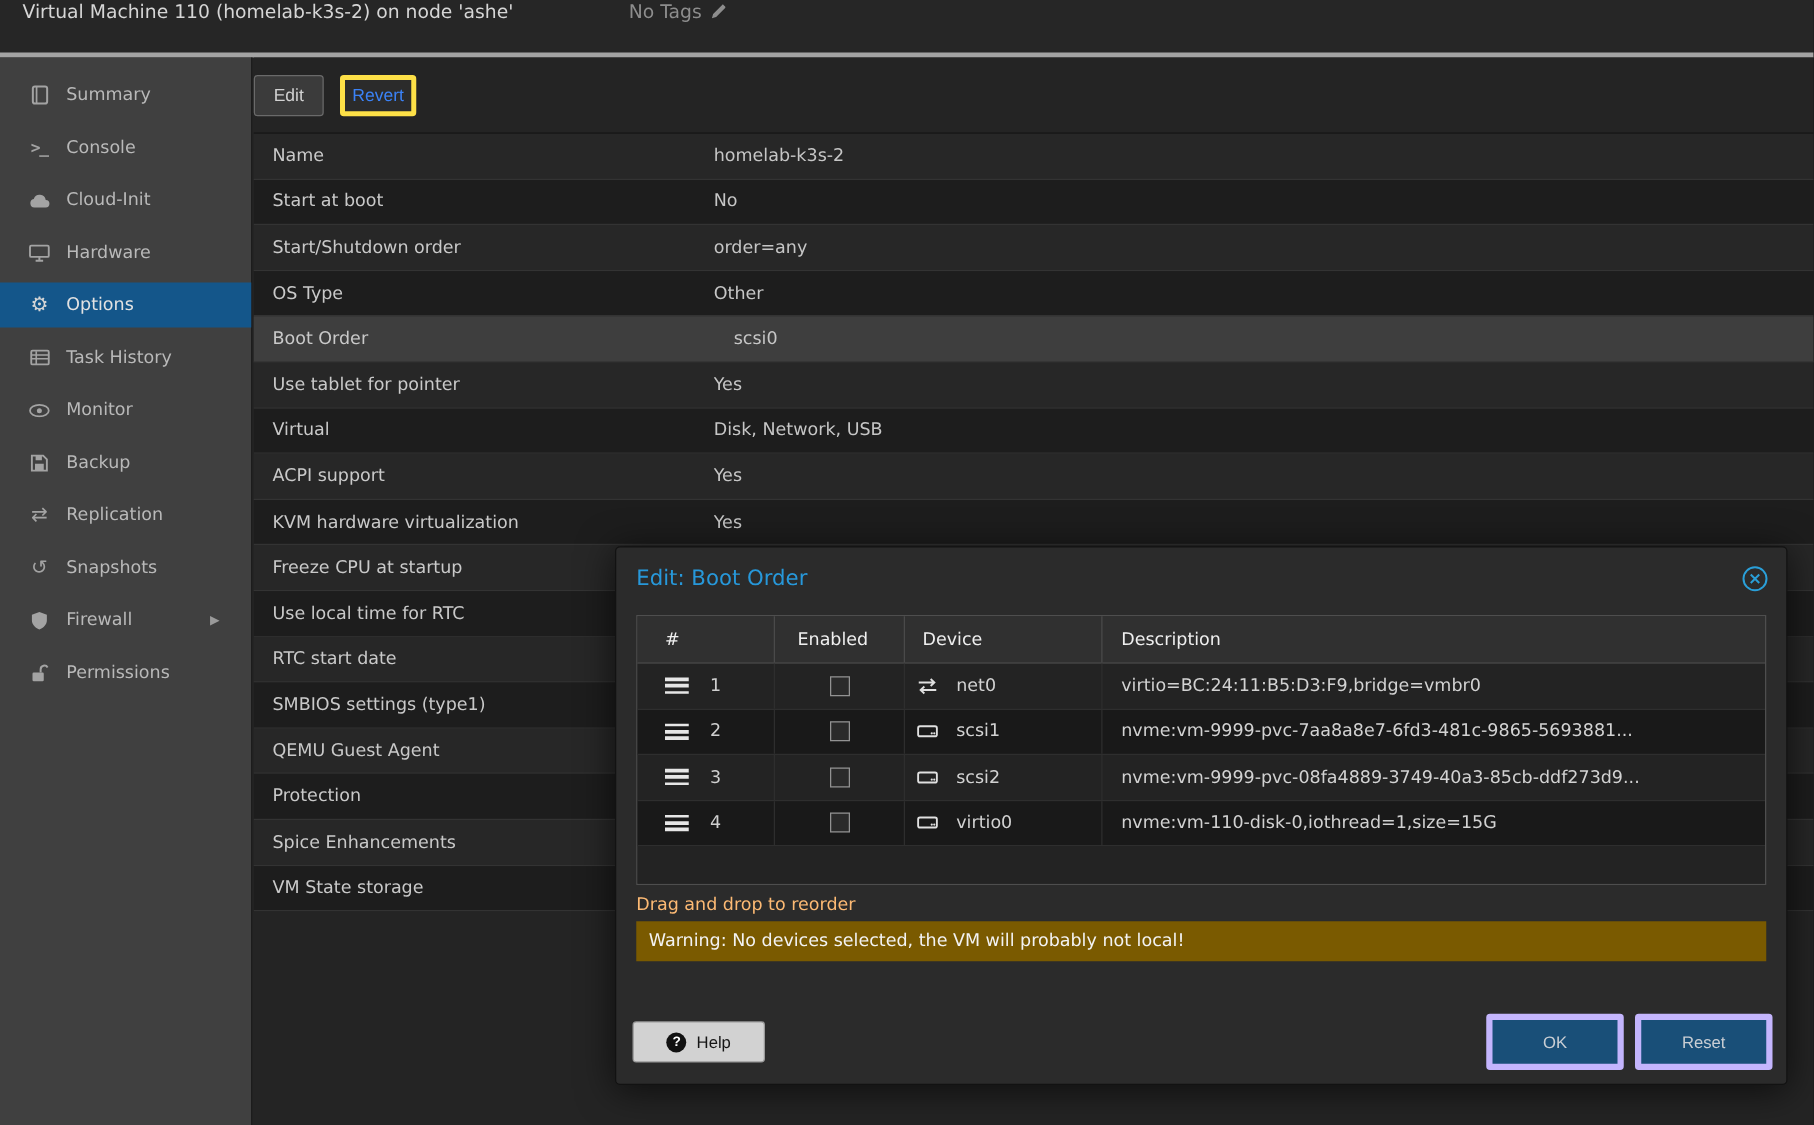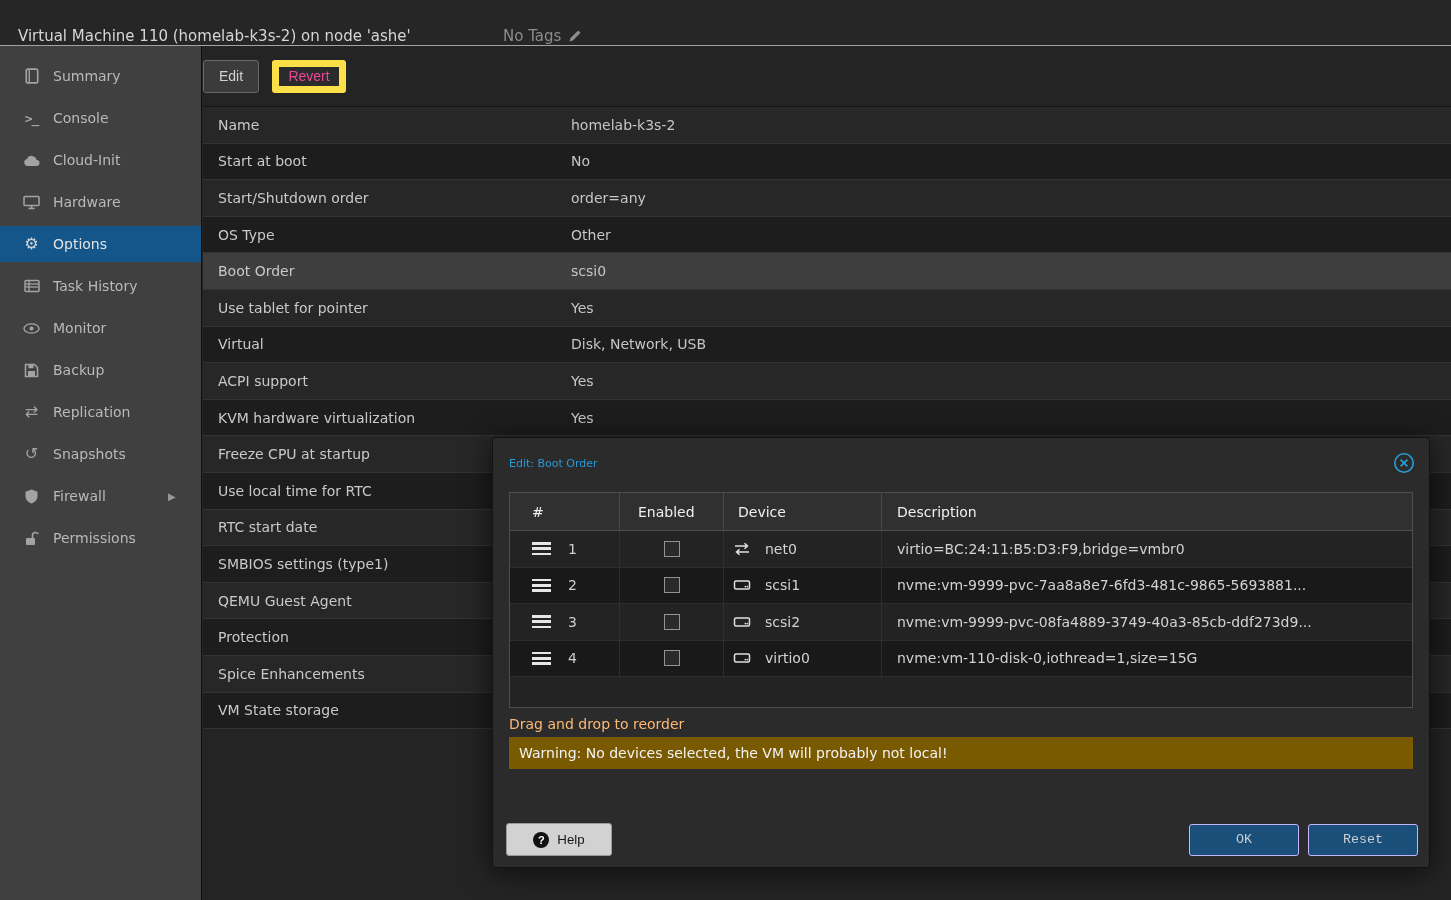--- a/index.html
+++ b/index.html
@@ -2,21 +2,21 @@
 <html><head>
 <meta charset="utf-8">
 <style>
   * { margin:0; padding:0; box-sizing:border-box; }
   html,body { background:#111; }
   body { font-family:"DejaVu Sans","Liberation Sans",sans-serif; font-size:14px; color:#c9c9c9; }
   .app { position:relative; width:1451px; height:900px; background:#242424; overflow:hidden; }
 
   
   .top-header { position:absolute; left:0; top:0; width:1451px; height:46px;
-    background:#262626; border-bottom:1px solid #a3a3a3; display:flex; align-items:flex-end; }
+    background:#262626; border-bottom:4px solid #a3a3a3; display:flex; align-items:flex-start; }
   .top-title { margin-left:18px; font-size:15px; color:#d6d6d6; white-space:nowrap; }
   .tags-wrap { position:absolute; left:503px; display:flex; align-items:center; gap:6px; }
   .tags-label { color:#8d8d8d; font-size:15px; }
   .pencil { width:16px; height:16px; }
 
   
   .sidebar { position:absolute; left:0; top:46px; width:202px; height:854px;
     background:#404040; border-right:1px solid #101010; padding-top:12px; }
   .side-item { height:36px; margin-bottom:6px; display:flex; align-items:center;
     padding-left:22px; color:#b9b9b9; cursor:pointer; position:relative; }
@@ -27,36 +27,36 @@
   .ic-txt { font-size:16px; line-height:1; }
   .ic-term { font-family:"DejaVu Sans Mono","Liberation Mono",monospace; font-weight:bold; font-size:13px; letter-spacing:-1px; }
   .sub-arrow { position:absolute; left:168px; font-size:10px; color:#9a9a9a; }
 
   
   .content { position:absolute; left:203px; top:46px; width:1248px; height:854px; background:#242424; }
   .toolbar { height:61px; border-bottom:1px solid #131313; display:flex; align-items:center; gap:13px; }
   .btn { height:33px; border-radius:3px; font-size:14px; display:inline-flex; align-items:center;
     justify-content:center; cursor:pointer; }
   .btn-edit { width:56px; background:#3b3b3b; border:1px solid #6a6a6a; color:#d2d2d2; }
-  .btn-revert { width:74px; background:#2b2b2b; border:7px solid #fde047; color:#ec4899; }
+  .btn-revert { width:61px; background:#2b2b2b; border:4px solid #fde047; color:#3b82f6; }
 
   .opts-table { }
   .opt-row { height:36.6px; display:flex; align-items:center; border-bottom:1px solid #333333; }
   .row-light { background:#272727; }
   .row-dark { background:#1d1d1d; }
-  .row-selected { background:#3e3e3e; }
+  .row-selected { background:#3e3e3e;gap:16px; }
   .opt-label { flex:0 0 368px; padding-left:15px; color:#c9c9c9; white-space:nowrap; overflow:hidden; }
   .opt-value { flex:1; color:#c6c6c6; white-space:nowrap; overflow:hidden; }
 
   
   .dialog { position:absolute; left:492px; top:437px; width:938px; height:431px;
     background:#2b2b2b; border:1px solid #121212; border-radius:4px;
     box-shadow:0 4px 30px rgba(0,0,0,.65); z-index:10; }
   .dlg-header { height:50px; display:flex; align-items:center; padding:0 14px 0 16px; }
-  .dlg-title { color:#2798da; font-size:11px; flex:1; }
+  .dlg-title { color:#2798da; font-size:17px; flex:1; }
   .dlg-close { width:22px; height:22px; cursor:pointer; }
 
   .grid { margin:4px 16px 0 16px; border:1px solid #4e4e4e; }
   .g-hrow { display:flex; height:38px; background:#303030; border-bottom:1px solid #4e4e4e; color:#efefef; }
   .g-hcell { display:flex; align-items:center; border-right:1px solid #4a4a4a; }
   .g-hcell:last-child { border-right:none; }
   .g-row { display:flex; height:36.5px; align-items:center; border-bottom:1px solid #2e2e2e; color:#d2d2d2; }
   .g-row:last-of-type { border-bottom:1px solid #3a3a3a; }
   .g-light { background:#232323; }
   .g-dark { background:#191919; }
@@ -83,22 +83,22 @@
   .dlg-hint { margin:8px 16px 0 16px; color:#fdba74; }
   .dlg-warning { margin:5px 16px 0 16px; height:32px; background:#7a5a00; color:#f3f3f3;
     display:flex; align-items:center; padding-left:10px; }
 
   .dlg-footer { position:absolute; left:13px; right:11px; bottom:11px; display:flex; align-items:center; }
   .btn-help { width:106px; height:33px; background:#d2d2d2; color:#161616; border:1px solid #9a9a9a;
     border-radius:3px; display:flex; align-items:center; justify-content:center; gap:8px; cursor:pointer; }
   .help-q { width:16px; height:16px; border-radius:50%; background:#111; color:#fff; font-size:11px;
     font-weight:bold; display:flex; align-items:center; justify-content:center; }
   .footer-spacer { flex:1; }
-  .btn-blue { width:110px; height:32px; background:#194f78; color:#c9ced4; border:1px solid #c4b5fd;
-    border-radius:3px; display:flex; align-items:center; justify-content:center; cursor:pointer;font-family:Liberation Mono, monospace; }
+  .btn-blue { width:110px; height:45px; background:#194f78; color:#c9ced4; border:5px solid #c4b5fd;
+    border-radius:3px; display:flex; align-items:center; justify-content:center; cursor:pointer; }
   .btn-blue + .btn-blue { margin-left:9px; }
 
   svg { display:block; }
 </style>
 </head>
 <body>
 
 <div class="app">
 
   <div class="top-header">

